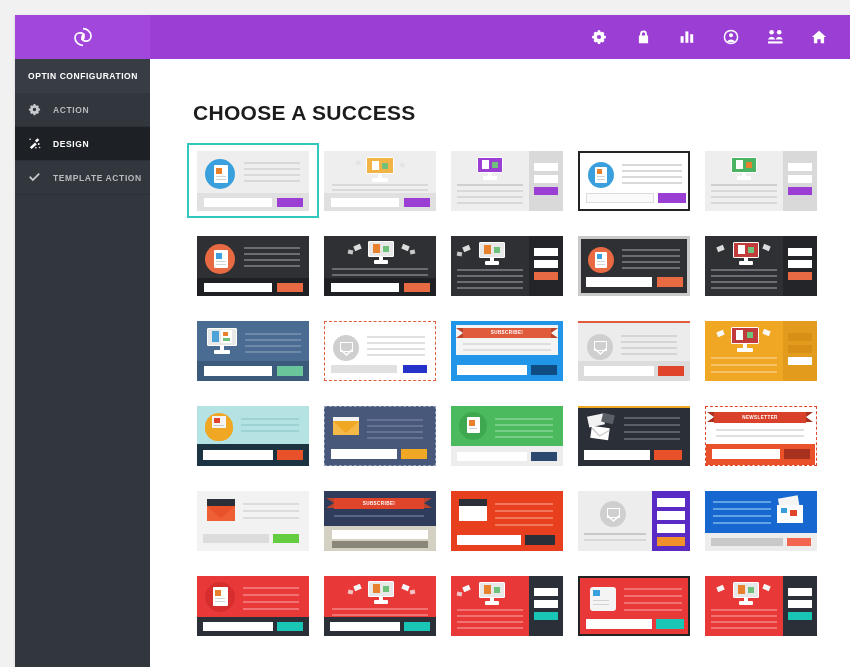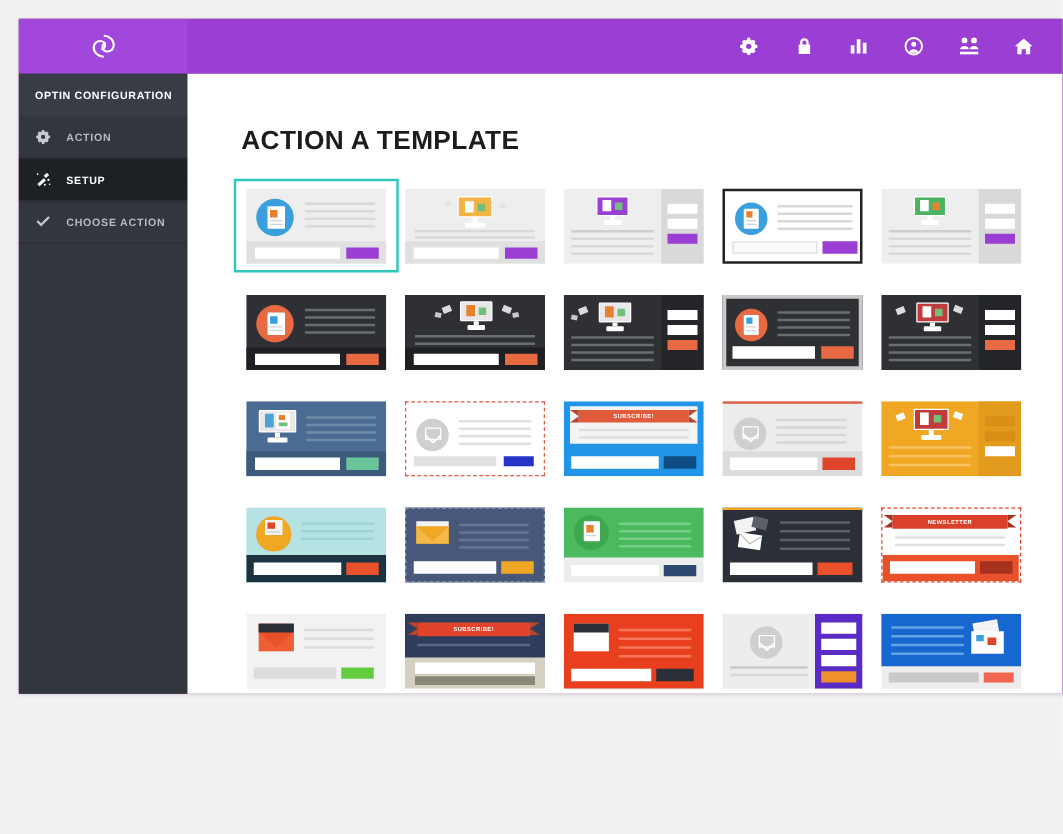--- a/index.html
+++ b/index.html
@@ -5,22 +5,22 @@
   * { box-sizing: border-box; margin: 0; padding: 0; }
   html, body {
     width: 850px; height: 667px;
     background: #f1f1f1;
     font-family: "Liberation Sans", sans-serif;
     overflow: hidden;
   }
   #app {
     position: absolute;
     left: 15px; top: 15px;
-    width: 835px; height: 540px;
-    background: #701a75;
+    width: 835px; height: 652px;
+    background: #a16207;
     overflow: hidden;
     box-shadow: 0 1px 3px rgba(0,0,0,.12);
   }
   
   .topbar {
     position: absolute; left: 0; top: 0;
     width: 835px; height: 44px;
     background: #9b3fd4;
     display: flex; align-items: center;
   }
@@ -206,35 +206,35 @@
       <span class="sb-ico">
         <svg width="13" height="13" viewBox="0 0 16 16" fill="#ffffff">
           <rect x="2.2" y="9.3" width="8.6" height="3.1" transform="rotate(-42 6.5 10.8)"></rect>
           <rect x="9.0" y="2.6" width="4.4" height="3.1" transform="rotate(-42 11.2 4.1)"></rect>
           <circle cx="13.2" cy="8.6" r="1.1"></circle>
           <circle cx="9.7" cy="13.3" r="1"></circle>
           <circle cx="14.4" cy="12.9" r=".8"></circle>
           <circle cx="2.6" cy="2.8" r=".9"></circle>
         </svg>
       </span>
-      <span>SETUP</span>
+      <span>DESIGN</span>
     </div>
 
     <div class="sb-item">
       <span class="sb-ico">
         <svg width="13" height="13" viewBox="0 0 16 16" fill="#c6c9cd">
           <path d="M1.4 7.9 2.9 6.3l3.1 3.1 7-7 1.6 1.6-8.6 8.6z"></path>
         </svg>
       </span>
-      <span>CHOOSE ACTION</span>
+      <span>TEMPLATE ACTION</span>
     </div>
   </div>
 
   <div class="main">
-    <div class="page-title">ACTION A TEMPLATE</div>
+    <div class="page-title">CHOOSE A SUCCESS</div>
 
     <div class="grid">
 
       <div class="cell sel-teal">
         <div class="thumb">
           <div class="tb-body" style="background:#eeeeee"></div>
           <div class="circ" style="left:8px;top:8px;width:30px;height:30px;background:#3aa0dd"></div>
           <div class="paper" style="left:17px;top:14px;width:14px;height:18px;"></div>
           <div class="pbit" style="left:19px;top:17px;width:6px;height:6px;background:#e8812e"></div>
           <div class="pbit" style="left:19px;top:25px;width:10px;height:1.4px;background:#cfd4d8"></div>

